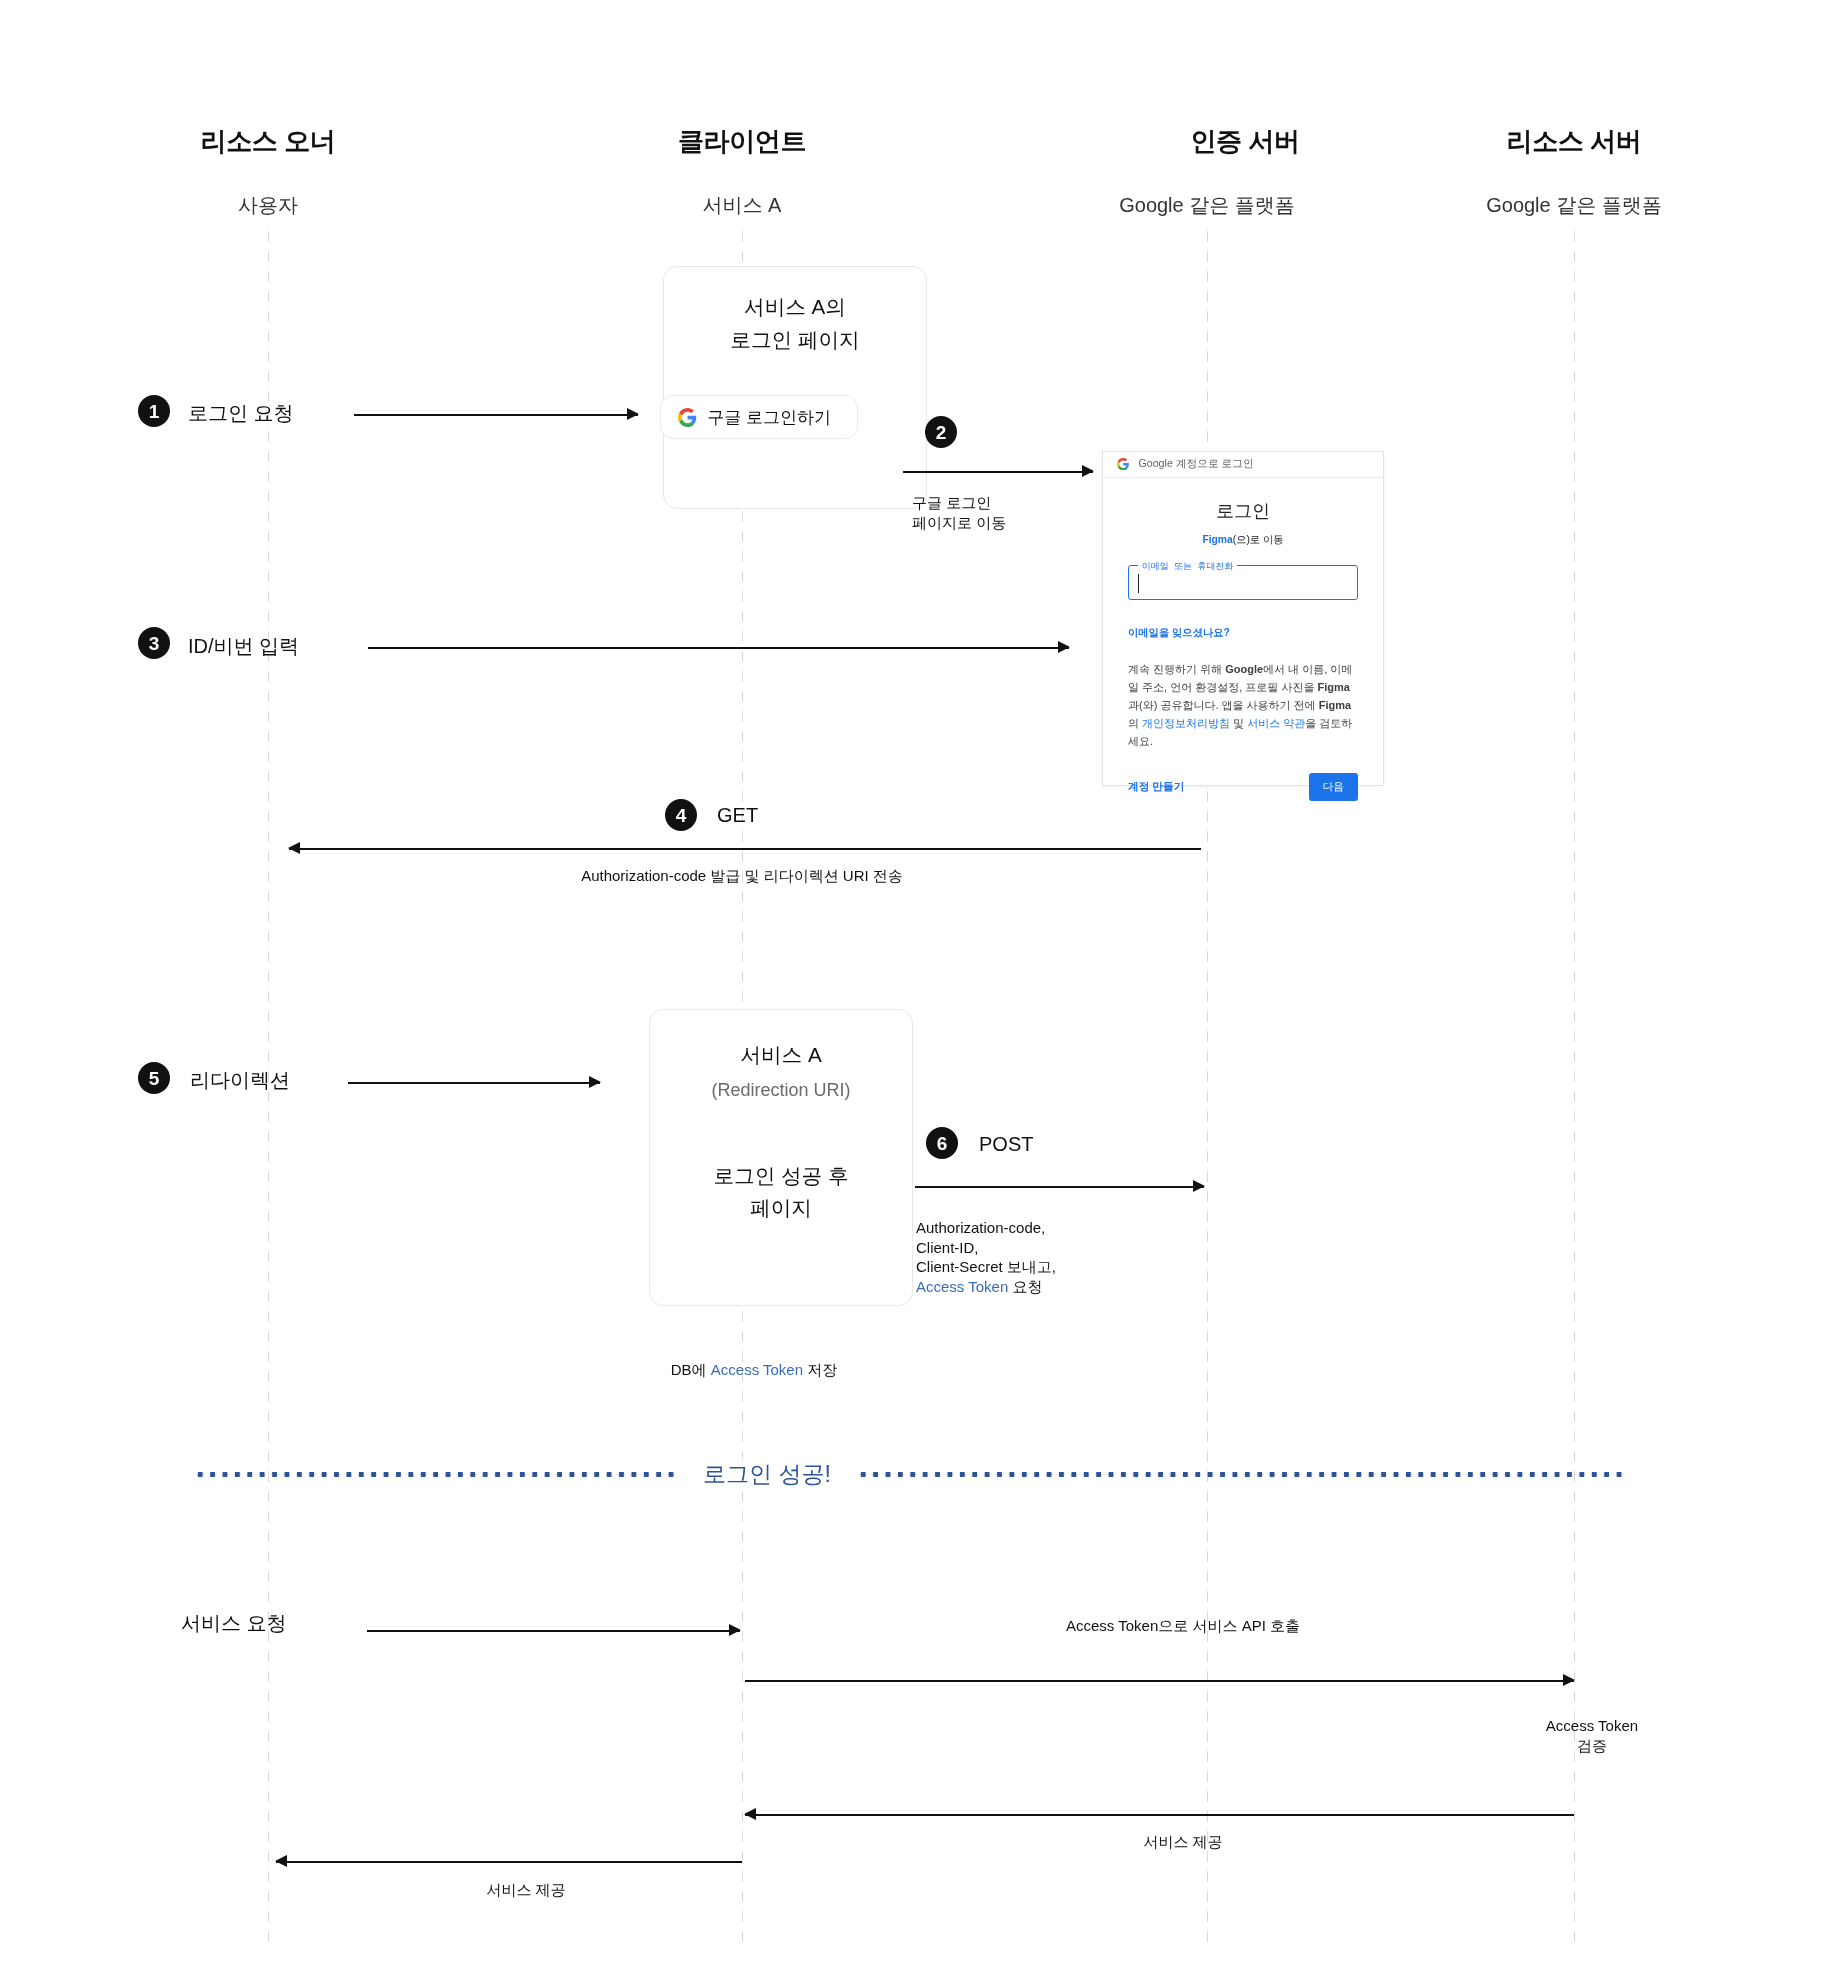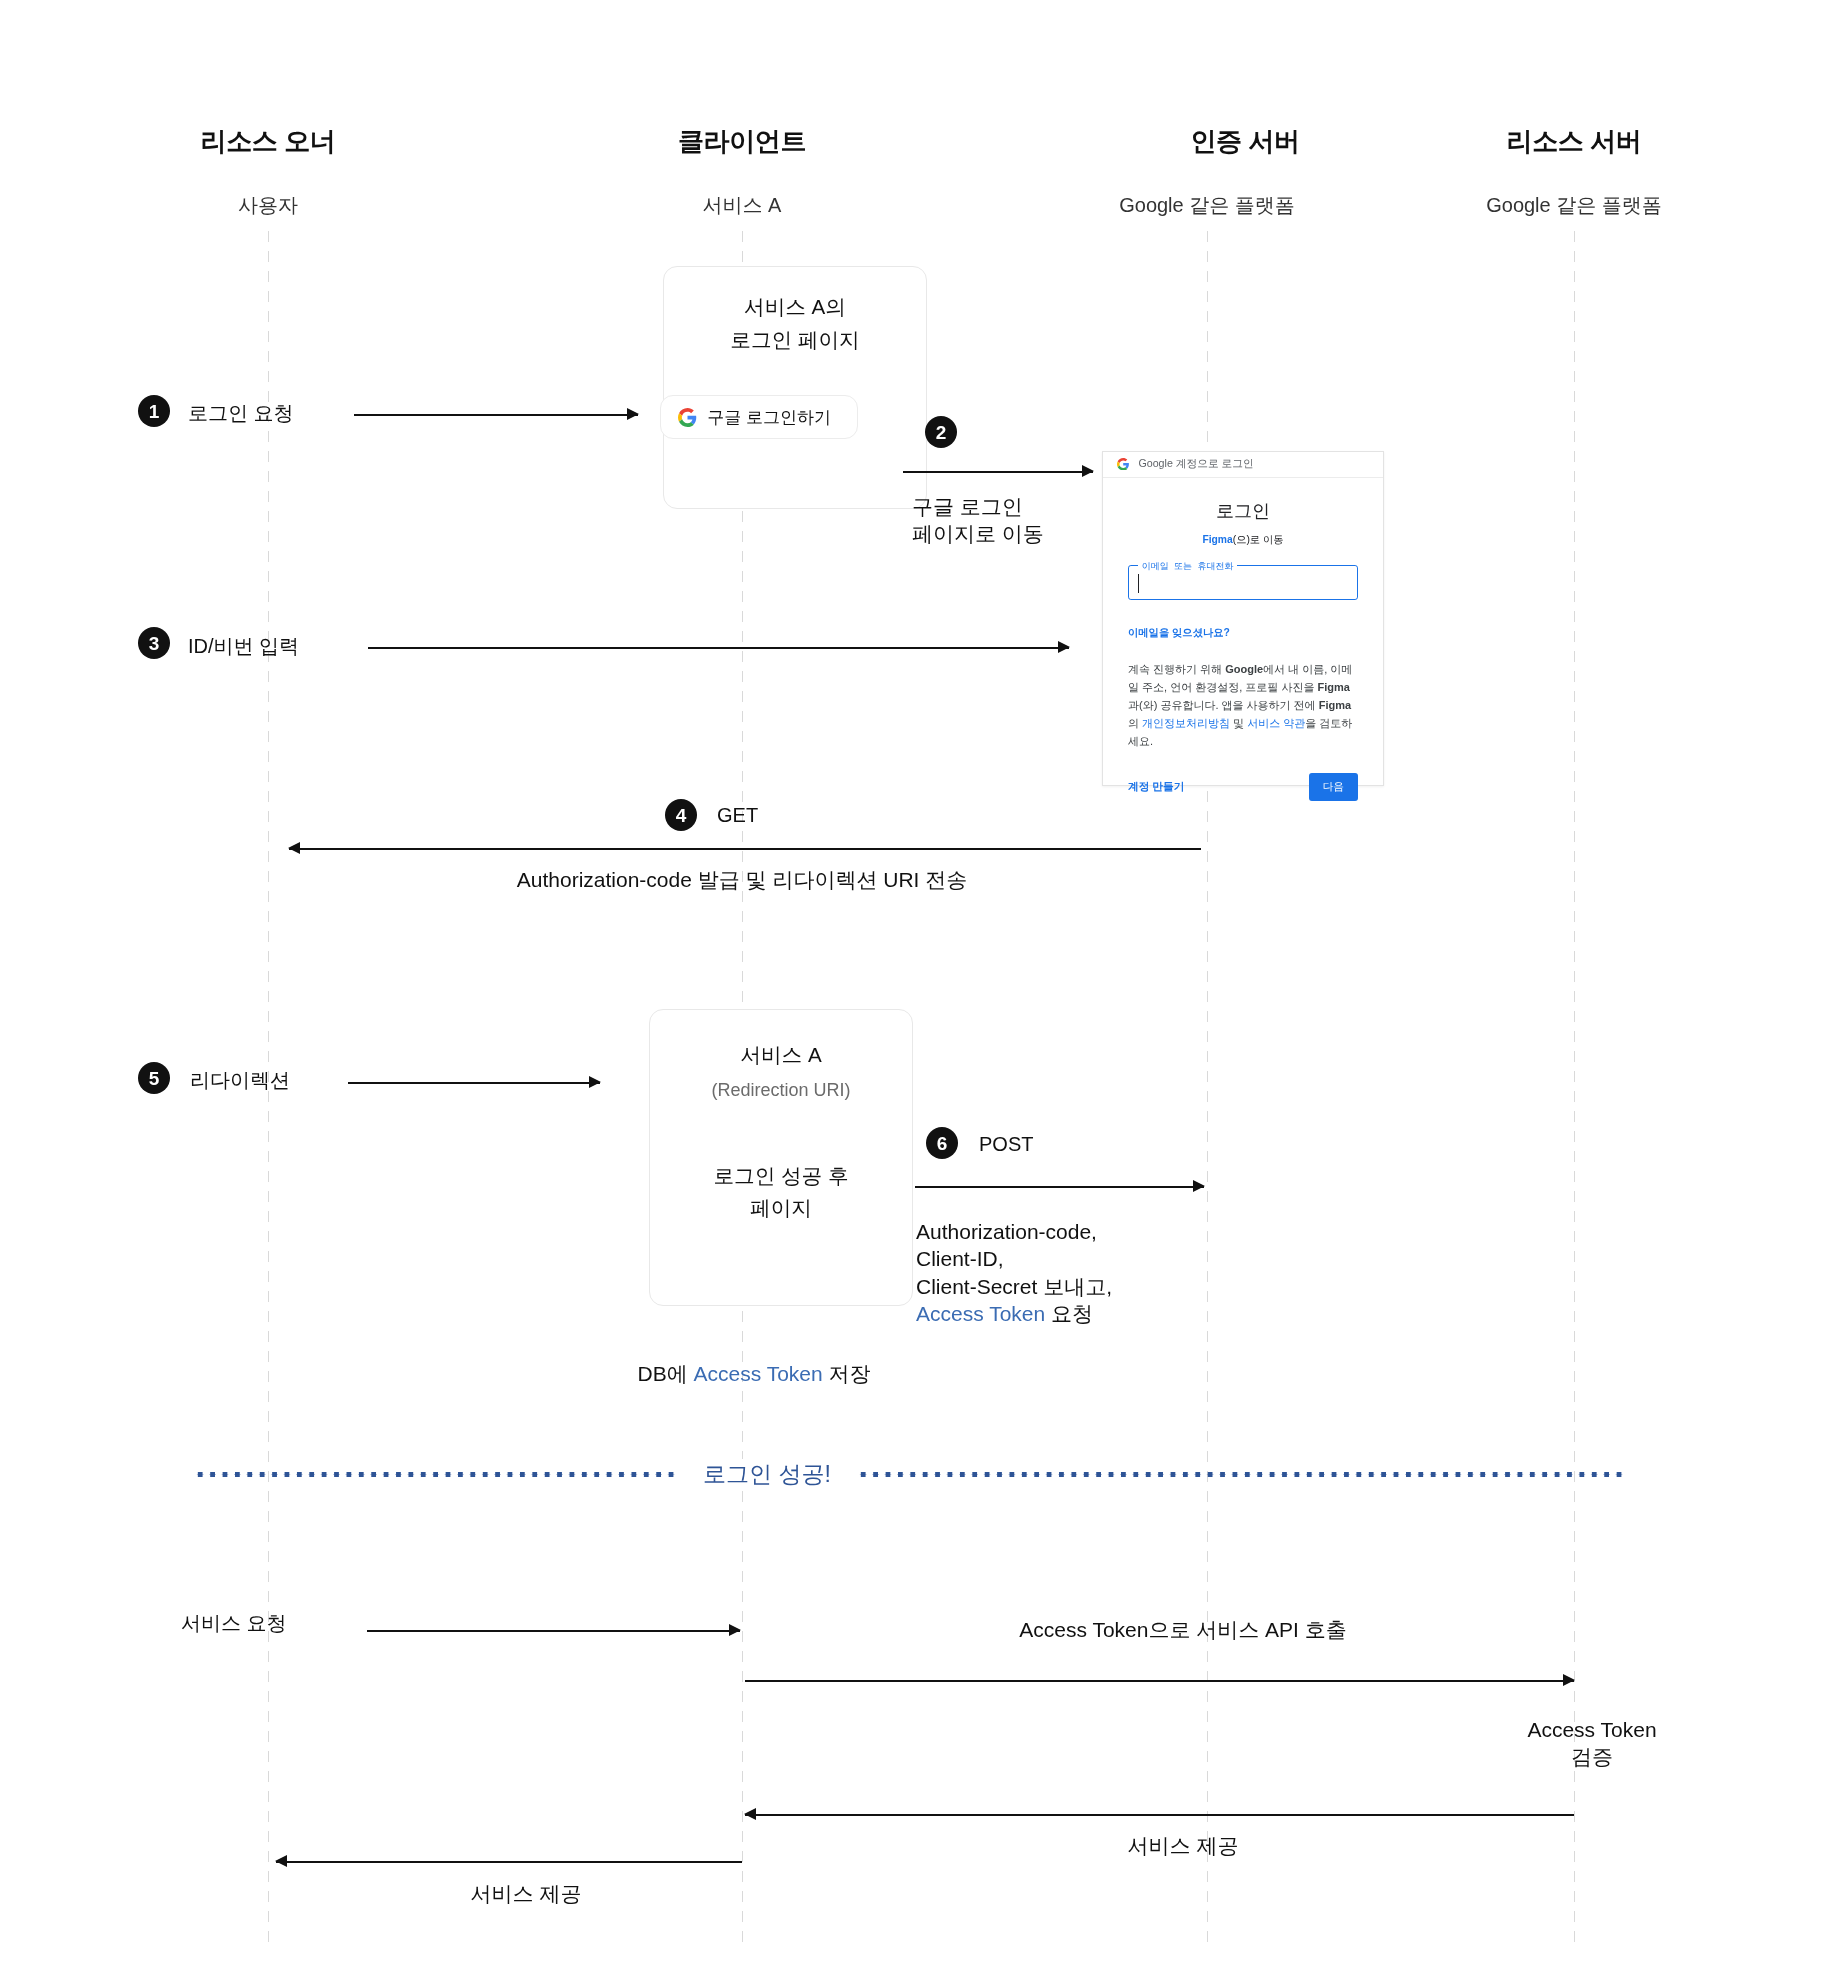--- a/index.html
+++ b/index.html
@@ -58,21 +58,21 @@
   }
   .step-label{
     position:absolute;
     font-size:20px;
     font-weight:400;
     white-space:nowrap;
     color:#111111;
   }
   .note{
     position:absolute;
-    font-size:21px;
+    font-size:15px;
     font-weight:400;
     color:#111111;
     line-height:1.30;
     white-space:pre-line;
   }
   .note.center{transform:translateX(-50%);text-align:center;}
   .tok{color:#3b6cb3;}
   
   .arrow{position:absolute;height:0;}
   .arrow .shaft{

